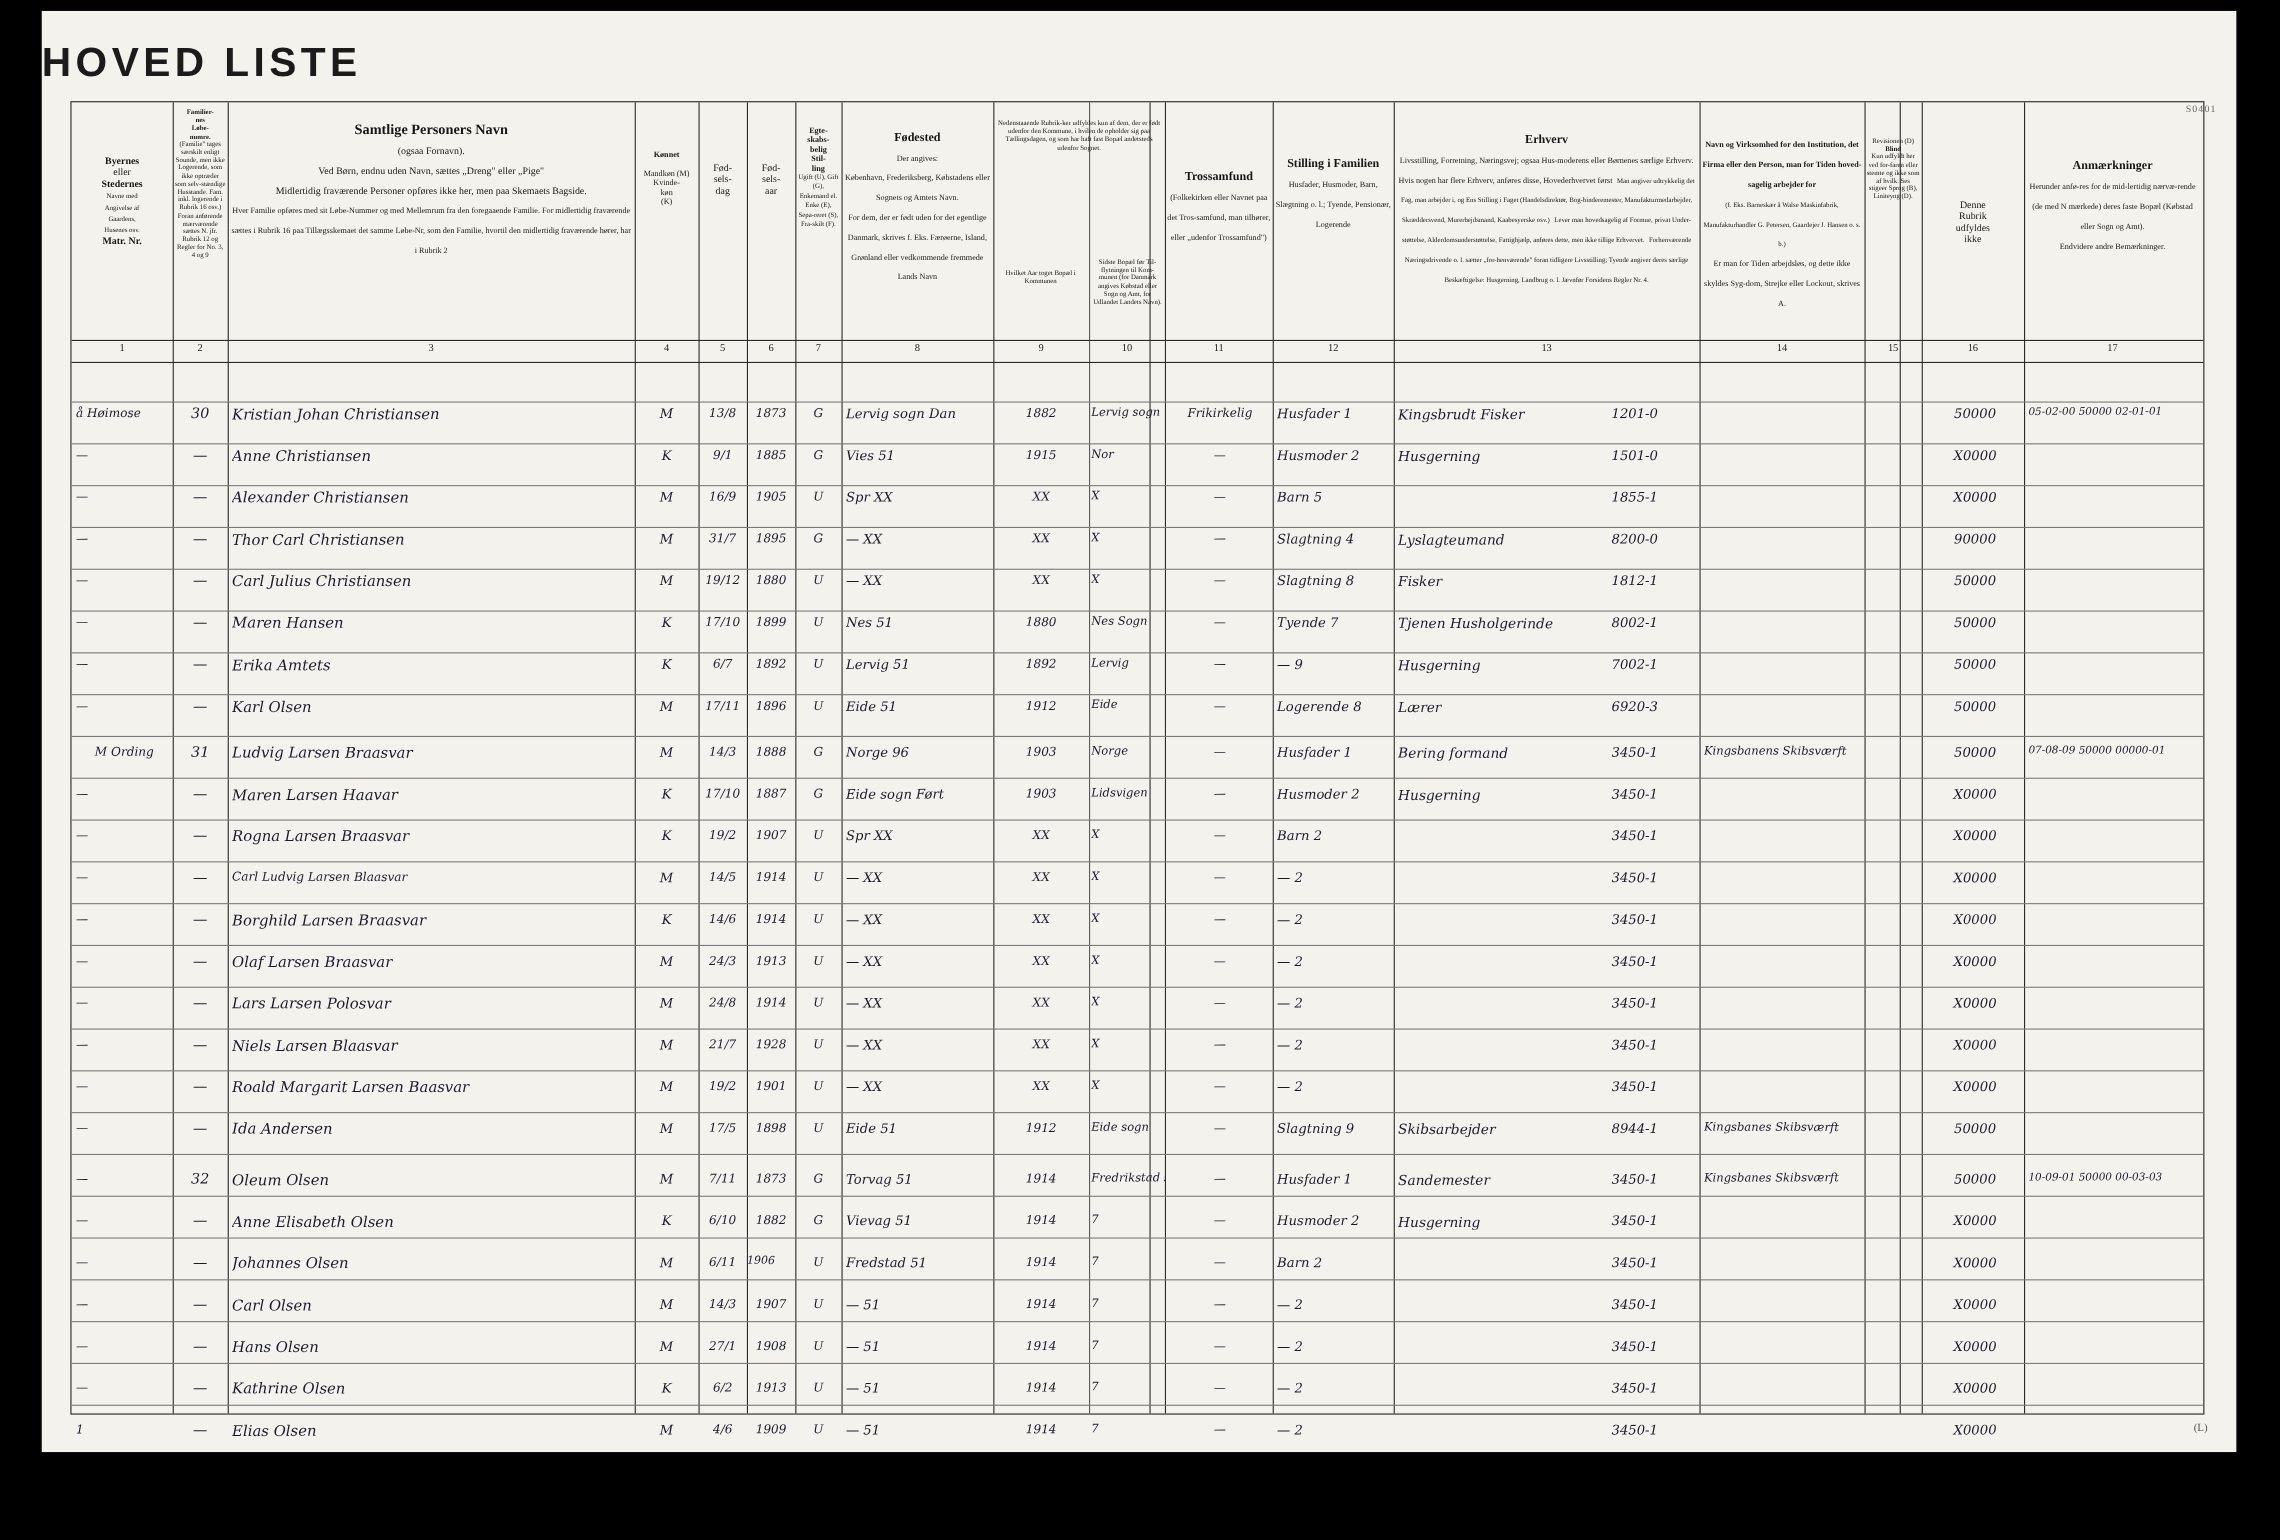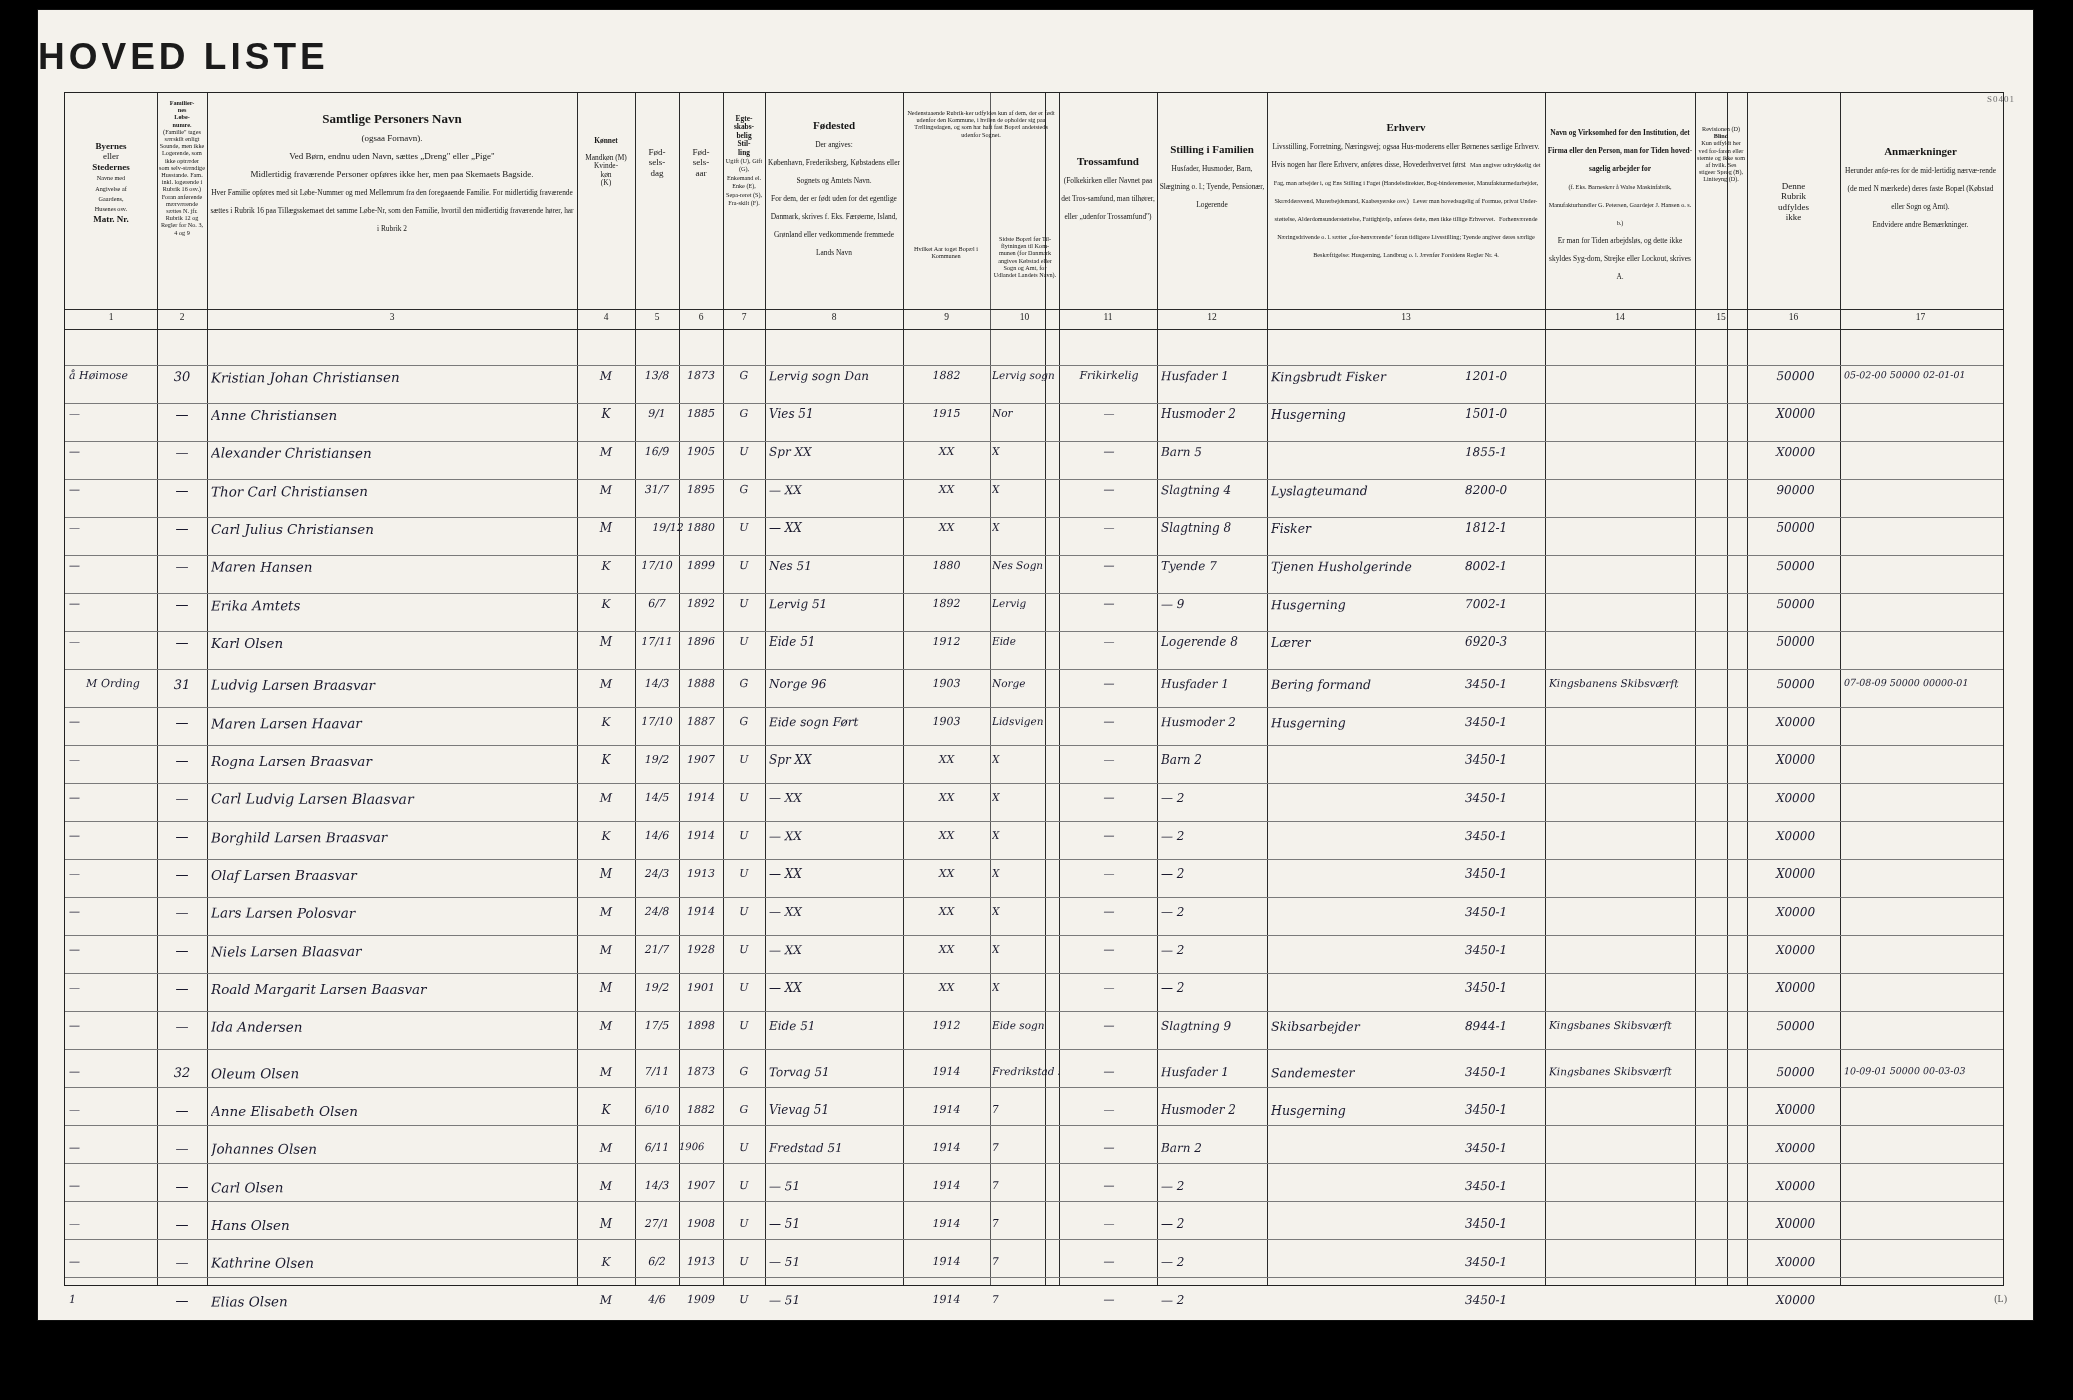--- a/index.html
+++ b/index.html
@@ -290,21 +290,21 @@
           <div class="hw" style="left: 927px; top: 390px; width: 67px; font-size: 10.5px; text-align: left; overflow: hidden; transform: rotate(-0.15deg);">X</div>
           <div class="hw" style="left: 996px; top: 390px; width: 96px; font-size: 11px; text-align: center; overflow: hidden; transform: rotate(-0.15deg);">—</div>
           <div class="hw" style="left: 1096px; top: 390px; width: 106px; font-size: 12px; text-align: left; overflow: hidden; transform: rotate(-0.15deg);">Slagtning 4</div>
           <div class="hw" style="left: 1206px; top: 390px; width: 200px; font-size: 12.5px; text-align: left; overflow: hidden; transform: rotate(-0.15deg);">Lyslagteumand</div>
           <div class="hw" style="left: 1400px; top: 390px; width: 80px; font-size: 12px; text-align: left; overflow: hidden; transform: rotate(-0.15deg);">8200-0</div>
           <div class="hw" style="left: 1686px; top: 390px; width: 89px; font-size: 12px; text-align: center; overflow: hidden; transform: rotate(-0.15deg);">90000</div>
           <div class="hw" style="left: 4px; top: 428px; width: 88px; font-size: 11px; text-align: left; overflow: hidden; transform: rotate(0deg);">—</div>
           <div class="hw" style="left: 92px; top: 428px; width: 50px; font-size: 13px; text-align: center; overflow: hidden; transform: rotate(0deg);">—</div>
           <div class="hw" style="left: 146px; top: 428px; width: 364px; font-size: 13.5px; text-align: left; overflow: hidden; transform: rotate(0deg);">Carl Julius Christiansen</div>
           <div class="hw" style="left: 512px; top: 428px; width: 58px; font-size: 12px; text-align: center; overflow: hidden; transform: rotate(0deg);">M</div>
-          <div class="hw" style="left: 570px; top: 428px; width: 44px; font-size: 11px; text-align: center; overflow: hidden; transform: rotate(0deg); padding-left: 11px;">19/12</div>
+          <div class="hw" style="left: 570px; top: 428px; width: 44px; font-size: 11px; text-align: center; overflow: hidden; transform: rotate(0deg);">19/12</div>
           <div class="hw" style="left: 614px; top: 428px; width: 44px; font-size: 11px; text-align: center; overflow: hidden; transform: rotate(0deg);">1880</div>
           <div class="hw" style="left: 658px; top: 428px; width: 42px; font-size: 11px; text-align: center; overflow: hidden; transform: rotate(0deg);">U</div>
           <div class="hw" style="left: 704px; top: 428px; width: 134px; font-size: 12px; text-align: left; overflow: hidden; transform: rotate(0deg);">—      XX</div>
           <div class="hw" style="left: 838px; top: 428px; width: 87px; font-size: 11px; text-align: center; overflow: hidden; transform: rotate(0deg);">XX</div>
           <div class="hw" style="left: 927px; top: 428px; width: 67px; font-size: 10.5px; text-align: left; overflow: hidden; transform: rotate(0deg);">X</div>
           <div class="hw" style="left: 996px; top: 428px; width: 96px; font-size: 11px; text-align: center; overflow: hidden; transform: rotate(0deg);">—</div>
           <div class="hw" style="left: 1096px; top: 428px; width: 106px; font-size: 12px; text-align: left; overflow: hidden; transform: rotate(0deg);">Slagtning 8</div>
           <div class="hw" style="left: 1206px; top: 428px; width: 200px; font-size: 12.5px; text-align: left; overflow: hidden; transform: rotate(0deg);">Fisker</div>
           <div class="hw" style="left: 1400px; top: 428px; width: 80px; font-size: 12px; text-align: left; overflow: hidden; transform: rotate(0deg);">1812-1</div>
           <div class="hw" style="left: 1686px; top: 428px; width: 89px; font-size: 12px; text-align: center; overflow: hidden; transform: rotate(0deg);">50000</div>
@@ -394,21 +394,21 @@
           <div class="hw" style="left: 658px; top: 660px; width: 42px; font-size: 11px; text-align: center; overflow: hidden; transform: rotate(0deg);">U</div>
           <div class="hw" style="left: 704px; top: 660px; width: 134px; font-size: 12px; text-align: left; overflow: hidden; transform: rotate(0deg);">Spr      XX</div>
           <div class="hw" style="left: 838px; top: 660px; width: 87px; font-size: 11px; text-align: center; overflow: hidden; transform: rotate(0deg);">XX</div>
           <div class="hw" style="left: 927px; top: 660px; width: 67px; font-size: 10.5px; text-align: left; overflow: hidden; transform: rotate(0deg);">X</div>
           <div class="hw" style="left: 996px; top: 660px; width: 96px; font-size: 11px; text-align: center; overflow: hidden; transform: rotate(0deg);">—</div>
           <div class="hw" style="left: 1096px; top: 660px; width: 106px; font-size: 12px; text-align: left; overflow: hidden; transform: rotate(0deg);">Barn  2</div>
           <div class="hw" style="left: 1400px; top: 660px; width: 80px; font-size: 12px; text-align: left; overflow: hidden; transform: rotate(0deg);">3450-1</div>
           <div class="hw" style="left: 1686px; top: 660px; width: 89px; font-size: 12px; text-align: center; overflow: hidden; transform: rotate(0deg);">X0000</div>
           <div class="hw" style="left: 4px; top: 698px; width: 88px; font-size: 11px; text-align: left; overflow: hidden; transform: rotate(0.15deg);">—</div>
           <div class="hw" style="left: 92px; top: 698px; width: 50px; font-size: 13px; text-align: center; overflow: hidden; transform: rotate(0.15deg);">—</div>
-          <div class="hw" style="left: 146px; top: 698px; width: 364px; font-size: 14px; text-align: left; overflow: hidden; transform: rotate(0.15deg);">Carl Ludvig Larsen Blaasvar</div>
+          <div class="hw" style="left: 146px; top: 698px; width: 364px; font-size: 11px; text-align: left; overflow: hidden; transform: rotate(0.15deg);">Carl Ludvig Larsen Blaasvar</div>
           <div class="hw" style="left: 512px; top: 698px; width: 58px; font-size: 12px; text-align: center; overflow: hidden; transform: rotate(0.15deg);">M</div>
           <div class="hw" style="left: 570px; top: 698px; width: 44px; font-size: 11px; text-align: center; overflow: hidden; transform: rotate(0.15deg);">14/5</div>
           <div class="hw" style="left: 614px; top: 698px; width: 44px; font-size: 11px; text-align: center; overflow: hidden; transform: rotate(0.15deg);">1914</div>
           <div class="hw" style="left: 658px; top: 698px; width: 42px; font-size: 11px; text-align: center; overflow: hidden; transform: rotate(0.15deg);">U</div>
           <div class="hw" style="left: 704px; top: 698px; width: 134px; font-size: 12px; text-align: left; overflow: hidden; transform: rotate(0.15deg);">—      XX</div>
           <div class="hw" style="left: 838px; top: 698px; width: 87px; font-size: 11px; text-align: center; overflow: hidden; transform: rotate(0.15deg);">XX</div>
           <div class="hw" style="left: 927px; top: 698px; width: 67px; font-size: 10.5px; text-align: left; overflow: hidden; transform: rotate(0.15deg);">X</div>
           <div class="hw" style="left: 996px; top: 698px; width: 96px; font-size: 11px; text-align: center; overflow: hidden; transform: rotate(0.15deg);">—</div>
           <div class="hw" style="left: 1096px; top: 698px; width: 106px; font-size: 12px; text-align: left; overflow: hidden; transform: rotate(0.15deg);">— 2</div>
           <div class="hw" style="left: 1400px; top: 698px; width: 80px; font-size: 12px; text-align: left; overflow: hidden; transform: rotate(0.15deg);">3450-1</div>

